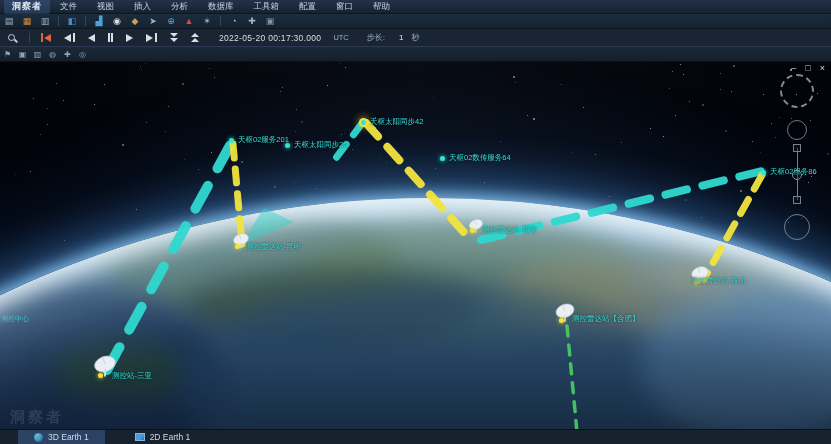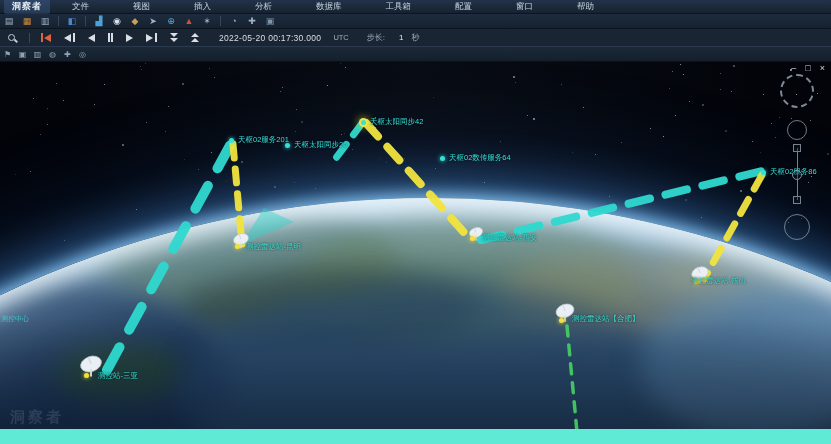--- a/index.html
+++ b/index.html
@@ -2,21 +2,21 @@
 <html><head>
 <meta charset="utf-8">
 <style>
   html,body{margin:0;padding:0;background:#000;}
   *{box-sizing:border-box;font-family:"Liberation Sans","DejaVu Sans",sans-serif;}
   #app{position:relative;width:831px;height:444px;overflow:hidden;background:#5eead4;}
 
   
   .menubar{position:absolute;left:0;top:0;width:831px;height:14px;background:linear-gradient(180deg,#223248,#16222f);display:flex;align-items:center;gap:0;border-bottom:1px solid #0c141e;}
   .logo{font-size:9px;font-weight:bold;color:#e8f0f8;background:rgba(70,105,160,.35);padding:1px 8px;margin-left:4px;border-radius:2px;letter-spacing:1px;}
-  .menu-item{font-size:8.5px;color:#c6d3e1;padding:0 22px;cursor:default;}
+  .menu-item{font-size:8.5px;color:#c6d3e1;padding:0 10px;cursor:default;}
   .toolbar1{position:absolute;left:0;top:14px;width:831px;height:15px;background:linear-gradient(180deg,#1d2c3e,#16212e);display:flex;align-items:center;border-bottom:1px solid #0c141e;}
   .tb-icon{font-size:9px;color:#9fb3c8;width:18px;text-align:center;line-height:15px;}
   .tb-sep{width:1px;height:10px;background:#33465c;margin:0 4px;}
   .toolbar2{position:absolute;left:0;top:29px;width:831px;height:18px;background:#1a2533;display:flex;align-items:center;border-bottom:1px solid #2a3950;}
   .search{width:260px;height:13px;margin-left:4px;background:#0f1722;border:1px solid #3c4f66;color:#aebdcc;font-size:8px;padding:0 4px;outline:none;}
   .mag{width:7px;height:7px;border:1.5px solid #c2cedb;border-radius:50%;position:relative;margin:0 10px 0 8px;}
   .mag::after{content:'';position:absolute;width:4px;height:1.5px;background:#c2cedb;transform:rotate(45deg);right:-3.5px;bottom:-1.5px;}
   .pbtn{display:flex;align-items:center;gap:1.5px;color:#d7dee6;padding:0 6.5px;height:100%;cursor:pointer;}
   .pbtn.orange{color:#e0633f;}
   .tri-r{width:0;height:0;border-top:4px solid transparent;border-bottom:4px solid transparent;border-left:7px solid currentColor;}
@@ -308,21 +308,21 @@
     </div>
     <div class="sat" style="left:440px;top:91px">
       <span class="sat-dot"></span>
       <span class="sat-label">天枢02数传服务64</span>
     </div>
     <div class="sat" style="left:761px;top:105px">
       <span class="sat-dot"></span>
       <span class="sat-label">天枢02服务86</span>
     </div>
 
-    <div class="station" style="left:76px;top:292px">
+    <div class="station" style="left:90px;top:292px">
       <svg class="dish-svg" width="30" height="25" viewBox="0 0 24 20">
           <g transform="rotate(-20 12 8)">
             <ellipse cx="12" cy="8" rx="8.5" ry="6" fill="#e9eff4" stroke="#b8c4cc" stroke-width=".6"></ellipse>
             <line x1="12" y1="8" x2="12" y2="2" stroke="#cfd8de"></line>
           </g>
           <line x1="12" y1="12" x2="12" y2="18" stroke="#d8dfe5" stroke-width="1.5"></line>
         </svg>
       <span class="pin" style="left:8px"></span>
       <span class="st-label" style="left:22px;bottom:-2px">测控站-三亚</span>
     </div>
@@ -330,21 +330,21 @@
       <svg class="dish-svg" width="22" height="18" viewBox="0 0 24 20">
           <g transform="rotate(-20 12 8)">
             <ellipse cx="12" cy="8" rx="8.5" ry="6" fill="#e9eff4" stroke="#b8c4cc" stroke-width=".6"></ellipse>
             <line x1="12" y1="8" x2="12" y2="2" stroke="#cfd8de"></line>
           </g>
           <line x1="12" y1="12" x2="12" y2="18" stroke="#d8dfe5" stroke-width="1.5"></line>
         </svg>
       <span class="pin" style="left:5px"></span>
       <span class="st-label" style="left:16px;bottom:-2px">测控雷达站-昆明</span>
     </div>
-    <div class="station" style="left:466px;top:164px">
+    <div class="station" style="left:466px;top:156px">
       <svg class="dish-svg" width="20" height="16" viewBox="0 0 24 20">
           <g transform="rotate(-20 12 8)">
             <ellipse cx="12" cy="8" rx="8.5" ry="6" fill="#e9eff4" stroke="#b8c4cc" stroke-width=".6"></ellipse>
             <line x1="12" y1="8" x2="12" y2="2" stroke="#cfd8de"></line>
           </g>
           <line x1="12" y1="12" x2="12" y2="18" stroke="#d8dfe5" stroke-width="1.5"></line>
         </svg>
       <span class="pin" style="left:4px"></span>
       <span class="st-label" style="left:16px;bottom:-1px">测控雷达站-西安</span>
     </div>
@@ -385,13 +385,25 @@
       <div class="nav-circle" style="width:20px;height:20px;margin-top:12px"></div>
       <div class="slider-track">
         <span class="slider-sq" style="top:-4px"></span>
         <span class="slider-knob"></span>
         <span class="slider-sq" style="bottom:-4px"></span>
       </div>
       <div class="nav-circle" style="width:26px;height:26px;margin-top:6px"></div>
     </div>
   </div>
 
+  <div class="statusbar">
+    <div style="width:18px"></div>
+    <div class="tab active">
+      <span class="globe-ic"></span>
+      <span>3D Earth 1</span>
+    </div>
+    <div style="width:14px"></div>
+    <div class="tab">
+      <span class="map-ic"></span>
+      <span>2D Earth 1</span>
+    </div>
+  </div>
 </div>
 
 </body></html>

